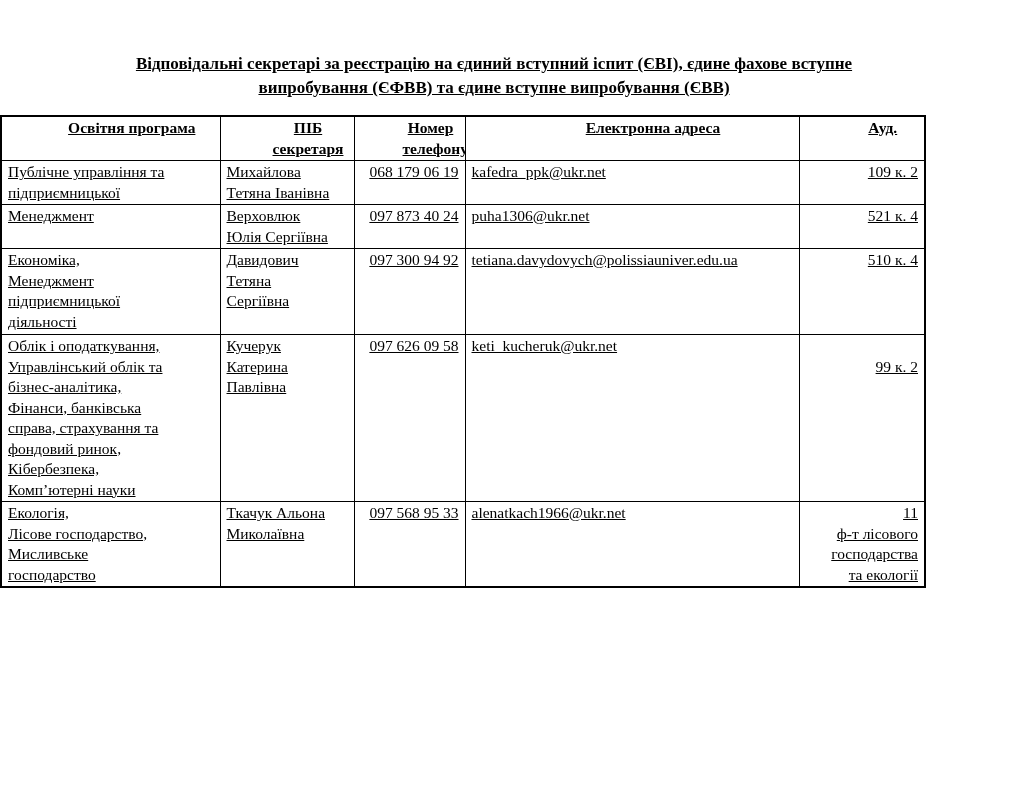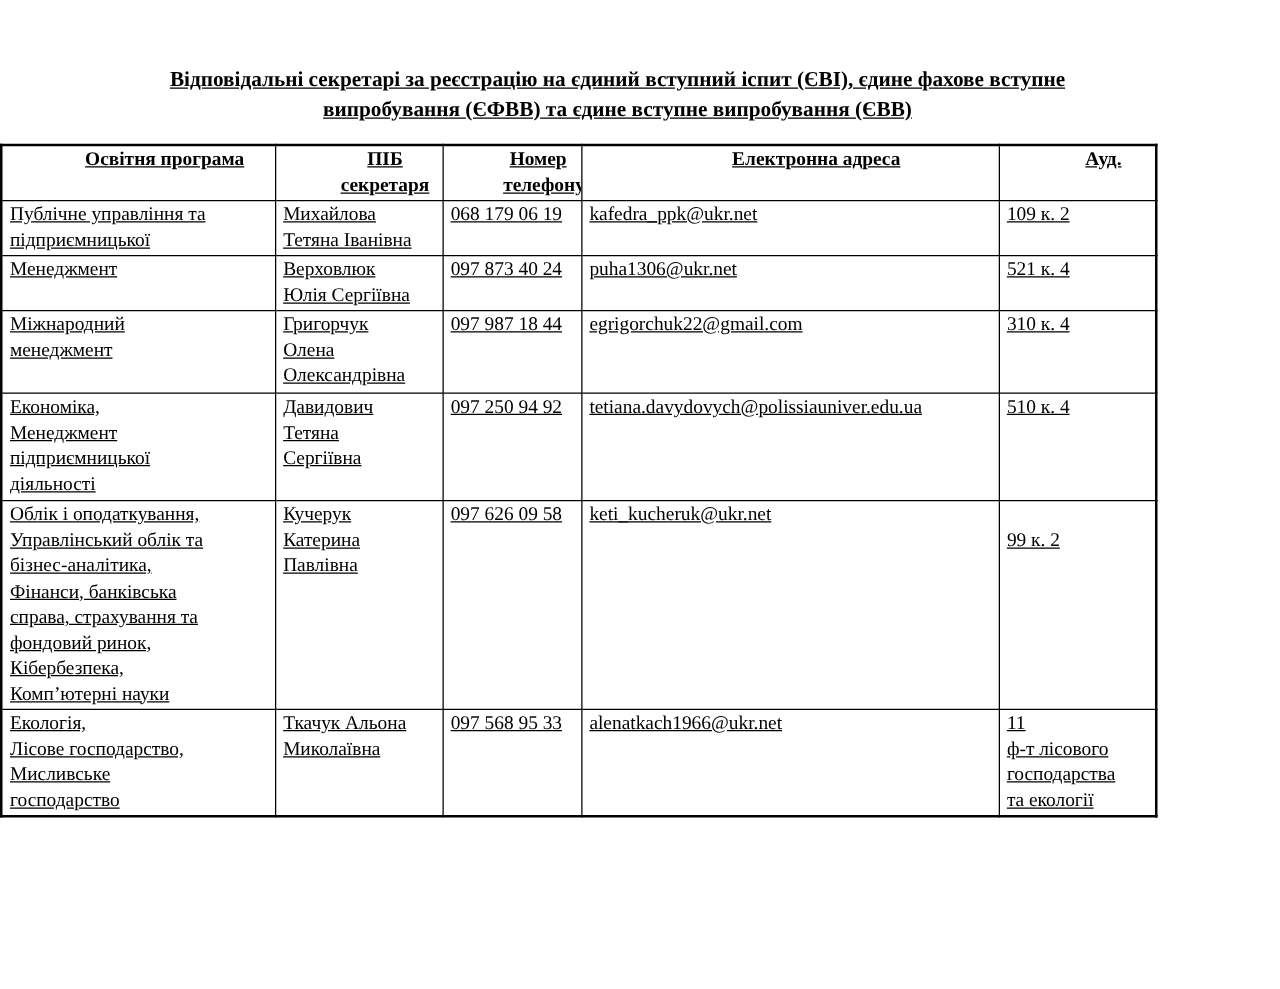--- a/index.html
+++ b/index.html
@@ -41,21 +41,21 @@
     white-space: pre-line;
     overflow: hidden;
   }
   .main-table th {
     font-weight: bold;
     text-align: center;
     vertical-align: top;
     padding-left: 48px;
   }
   td.c-program, td.c-name, td.c-email { text-align: left; }
-  td.c-phone, td.c-aud { text-align: left; }
+  td.c-phone, td.c-aud { text-align: right; }
   sup {
     font-size: 10px;
     line-height: 0;
     vertical-align: super;
   }
   
   tr.hdr        { height: 44px; }
   tr.r0         { height: 42px; }
   tr.r1         { height: 62px; }
   tr.r2         { height: 40px; }
@@ -101,39 +101,29 @@
         <td class="c-aud">109 к. 2</td>
       </tr>
       <tr class="r2">
         <td class="c-program">Менеджмент</td>
         <td class="c-name">Верховлюк
 Юлія Сергіївна</td>
         <td class="c-phone">097 873 40 24</td>
         <td class="c-email">puha1306@ukr.net</td>
         <td class="c-aud">521 к. 4</td>
       </tr>
-      <tr class="r3">
-        <td class="c-program">Міжнародний
-менеджмент</td>
-        <td class="c-name">Григорчук
-Олена
-Олександрівна</td>
-        <td class="c-phone">097 987 18 44</td>
-        <td class="c-email">egrigorchuk22@gmail.com</td>
-        <td class="c-aud">310 к. 4</td>
-      </tr>
       <tr class="r4">
         <td class="c-program">Економіка,
 Менеджмент
 підприємницької
 діяльності</td>
         <td class="c-name">Давидович
 Тетяна
 Сергіївна</td>
-        <td class="c-phone">097 250 94 92</td>
+        <td class="c-phone">097 300 94 92</td>
         <td class="c-email">tetiana.davydovych@polissiauniver.edu.ua</td>
         <td class="c-aud">510 к. 4</td>
       </tr>
       <tr class="r5">
         <td class="c-program">Облік і оподаткування,
 Управлінський облік та
 бізнес-аналітика,
 Фінанси, банківська
 справа, страхування та
 фондовий ринок,

